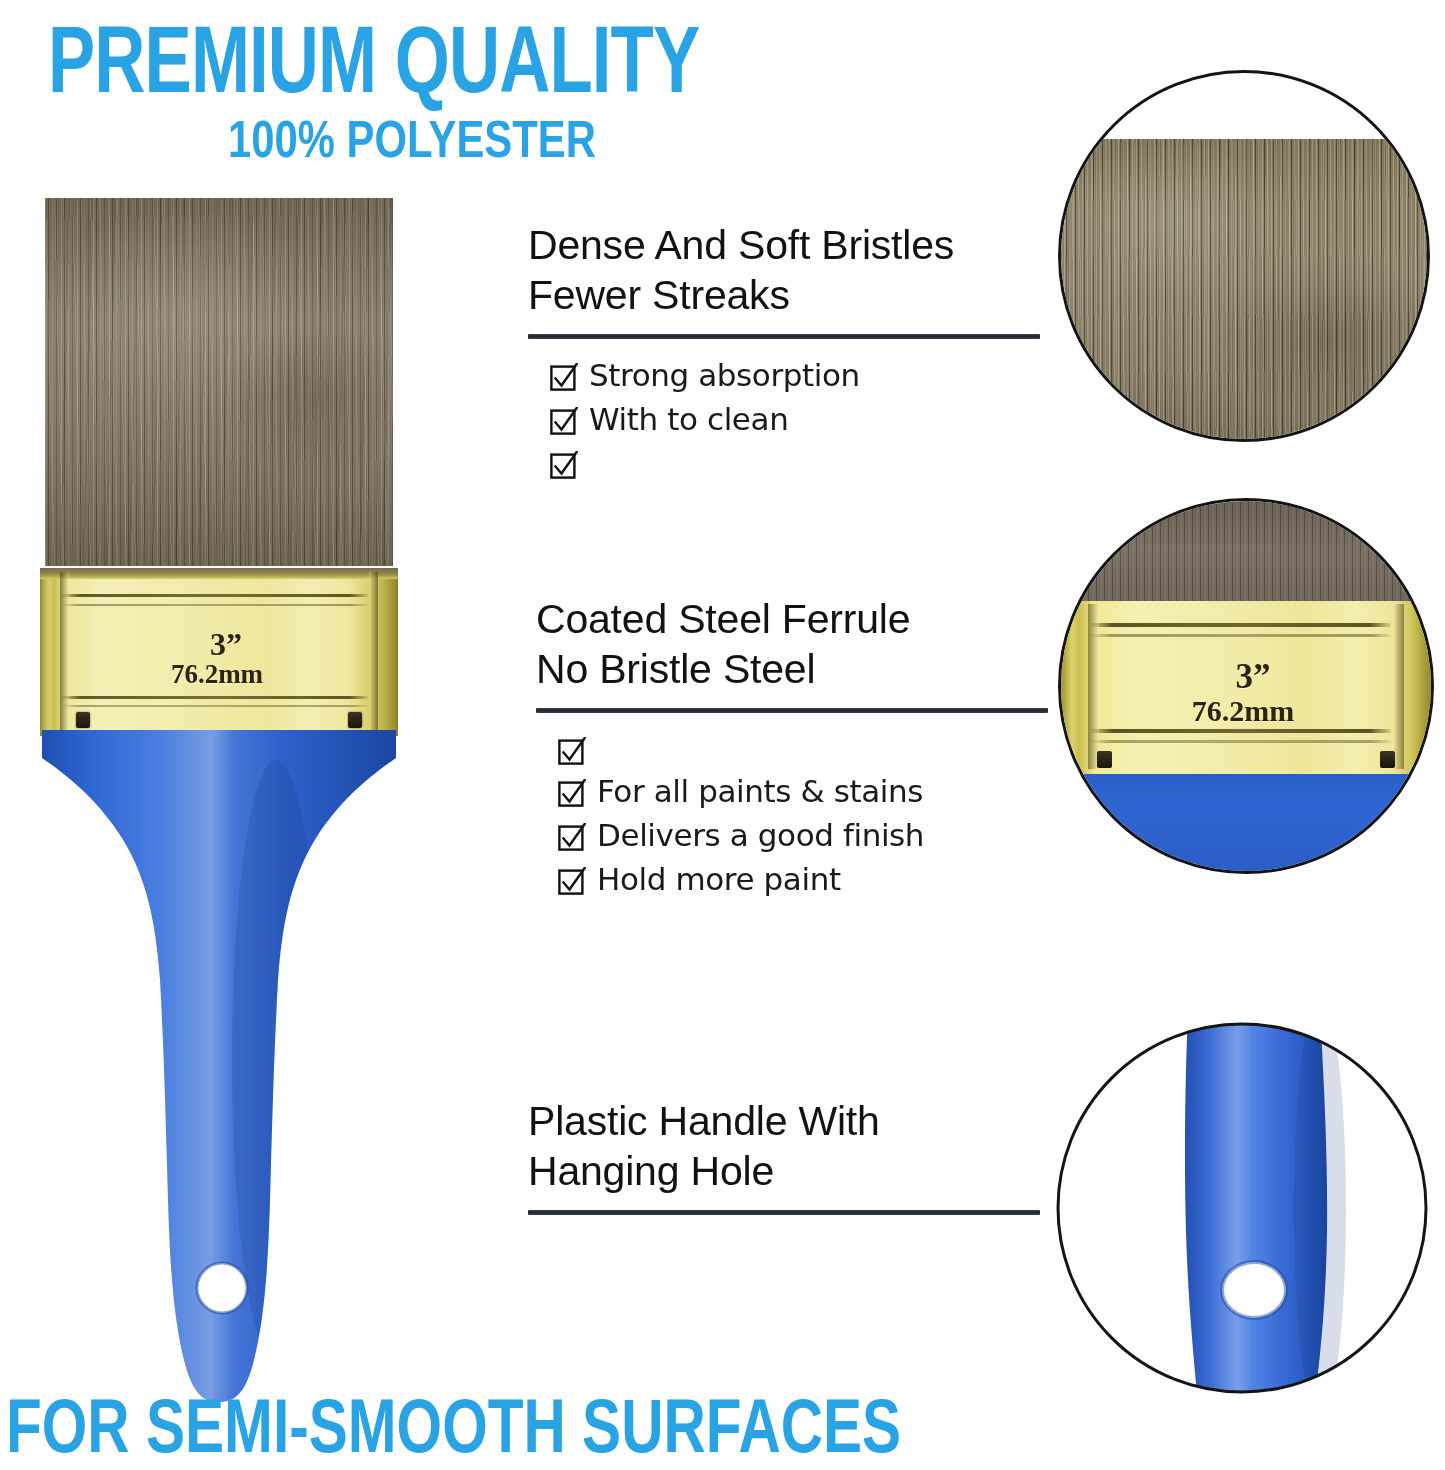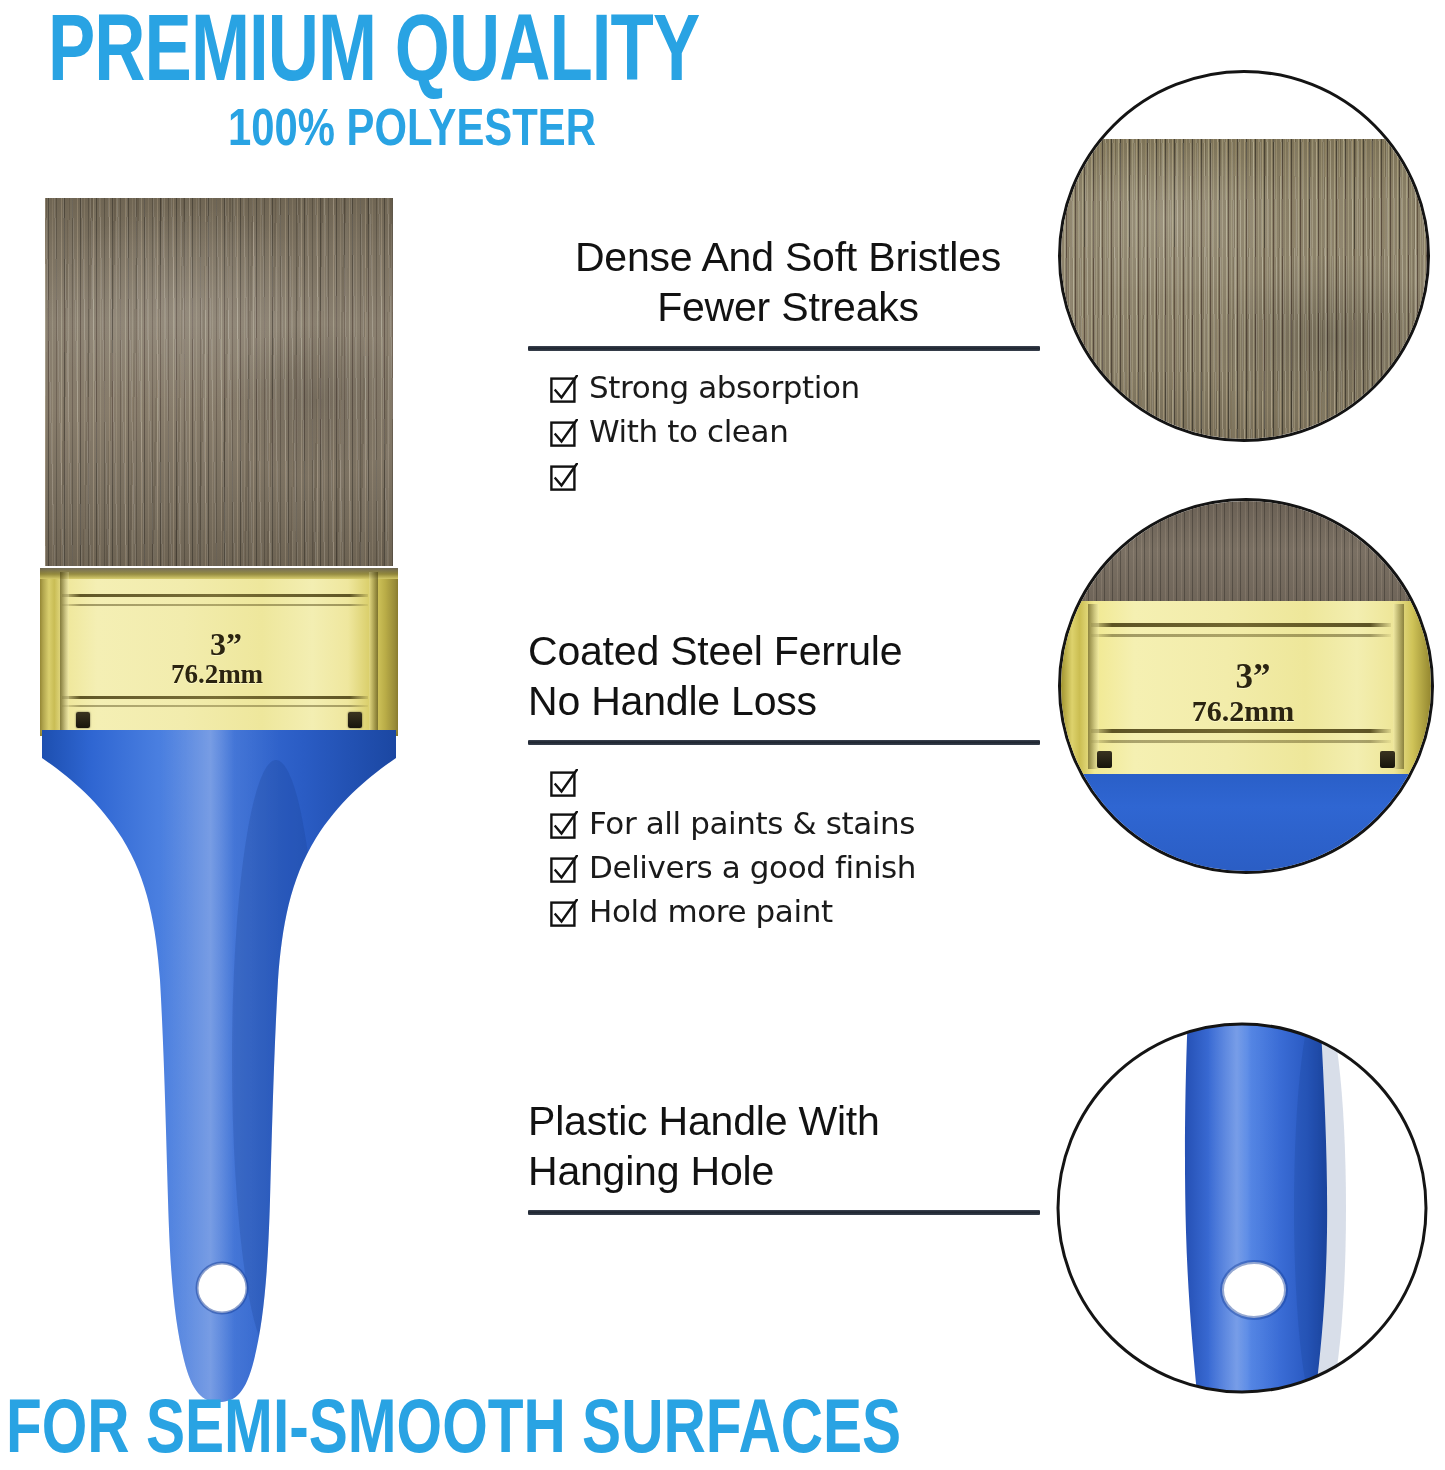--- a/index.html
+++ b/index.html
@@ -7,21 +7,21 @@
   body {
     width:1445px; height:1470px;
     background:#ffffff;
     font-family:"Liberation Sans", sans-serif;
     overflow:hidden;
     position:relative;
   }
 
   
   #header-block{
-    position:absolute; left:0; top:0; width:900px; height:170px;
+    position:absolute; left:0; top:12px; width:900px; height:170px;
   }
   #headline-primary{
     position:absolute; left:48px; top:-4px;
     width:850px;
     font-family:"Liberation Sans", sans-serif;
     font-weight:bold;
     font-size:77px;
     line-height:84px;
     letter-spacing:-1px;
     color:#29A3E3;
@@ -154,22 +154,22 @@
 
   
   #handle-svg{
     position:absolute; left:0px; top:540px;
     width:358px; height:672px;
     overflow:visible;
   }
 
   
   .feature-block{ position:absolute; left:528px; width:520px; }
-  #feature-block-0{ top:232px;text-align:center; }
-  #feature-block-1{ top:626px; }
+  #feature-block-0{ top:220px; }
+  #feature-block-1{ top:594px;margin-left:8px; }
   #feature-block-2{ top:1096px; }
 
   .feature-heading{
     font-family:"Liberation Sans", sans-serif;
     font-size:41px;
     line-height:50px;
     color:#121212;
     letter-spacing:-0.2px;
     font-weight:400;
   }
@@ -422,21 +422,21 @@
           <path d="M5.5,15.5 L11.5,22.5 L27,0.5" fill="none" stroke="#111" stroke-width="2.4" stroke-linecap="square"></path>
         </svg>
       </span>
     </div>
   </div>
 </div>
 
 <div class="feature-block" id="feature-block-1">
   <div class="feature-heading">
     <div>Coated Steel Ferrule</div>
-    <div>No Handle Loss</div>
+    <div>No Bristle Steel</div>
   </div>
   <div class="feature-divider"></div>
   <div class="feature-bullets">
     <div class="bullet-row">
       <span class="bullet-box">
         <svg width="28" height="28" viewBox="0 0 28 28">
           <rect x="1.4" y="3.6" width="23" height="23" fill="none" stroke="#111" stroke-width="2.4"></rect>
           <path d="M5.5,15.5 L11.5,22.5 L27,0.5" fill="none" stroke="#111" stroke-width="2.4" stroke-linecap="square"></path>
         </svg>
       </span>

